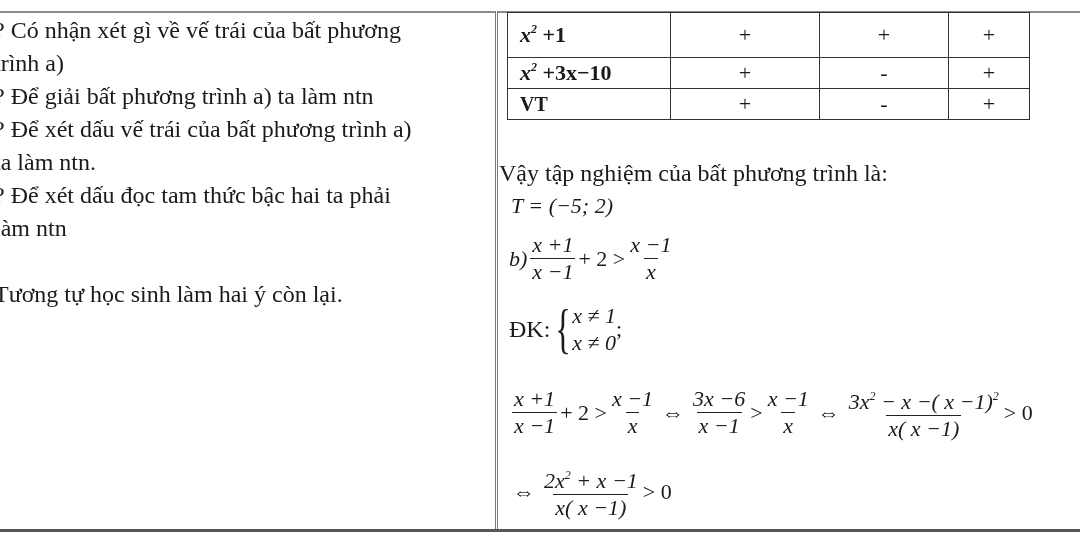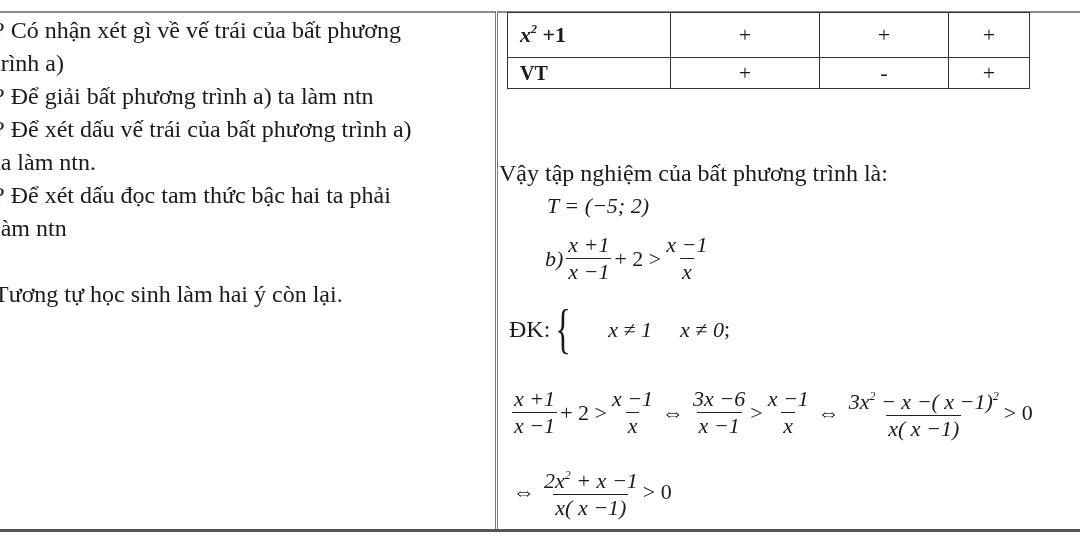--- a/index.html
+++ b/index.html
@@ -15,26 +15,26 @@
   table.sign { position:absolute; left:507px; top:12px; border-collapse:collapse; }
   table.sign td { border:1.5px solid #333; font-size:22px; height:30px; padding:0; text-align:center; }
   table.sign td.lbl { text-align:left; padding-left:12px; font-style:italic; width:150px;font-weight:bold; }
   table.sign td.lbl.plain { font-style:normal; font-size:20px; }
   table.sign td.c1 { width:148px; }
   table.sign td.c2 { width:128px; }
   table.sign td.c3 { width:80px; }
   sup { font-size:12px; vertical-align:9px; }
   .right-text { position:absolute; left:499px; font-size:24px; white-space:nowrap; }
   .math { position:absolute; font-size:22px; white-space:nowrap; display:flex; align-items:center; }
-  .i { font-style:italic;margin-left:36px; }
+  .i { font-style:italic; }
   .frac { display:inline-flex; flex-direction:column; align-items:center; margin:0 3px; vertical-align:middle; }
   .frac .num { padding:0 2px; line-height:26px; }
   .frac .den { padding:0 2px; line-height:26px; border-top:1.5px solid #222; }
   .brace { font-size:54px; line-height:54px; transform:scaleX(0.6); margin-right:-4px; font-weight:300; }
-  .sys { display:inline-flex; flex-direction:row; line-height:27px; font-size:22px;gap:28px; }
+  .sys { display:inline-flex; flex-direction:column; line-height:27px; font-size:22px; }
   .op { margin:0 4px; }
 </style>
 </head>
 <body>
 
 <div class="hline-top"></div>
 <div class="vdiv"></div>
 <div class="hline-bottom"></div>
 
 <div class="left">
@@ -50,20 +50,28 @@
 </div>
 
 <table class="sign">
   <tbody>
       <tr style="height:44px">
     <td class="lbl" style="height:44px">
       <span>x</span><sup>2</sup><span style="font-style:normal"> +1</span>
     </td>
     <td class="c1">+</td>
     <td class="c2">+</td>
+    <td class="c3">+</td>
+  </tr>
+  <tr>
+    <td class="lbl">
+      <span>x</span><sup>2</sup><span style="font-style:normal"> +3x−10</span>
+    </td>
+    <td class="c1">+</td>
+    <td class="c2">-</td>
     <td class="c3">+</td>
   </tr>
   <tr>
     <td class="lbl plain">VT</td>
     <td class="c1">+</td>
     <td class="c2">-</td>
     <td class="c3">+</td>
   </tr>
 </tbody>
   </table>

